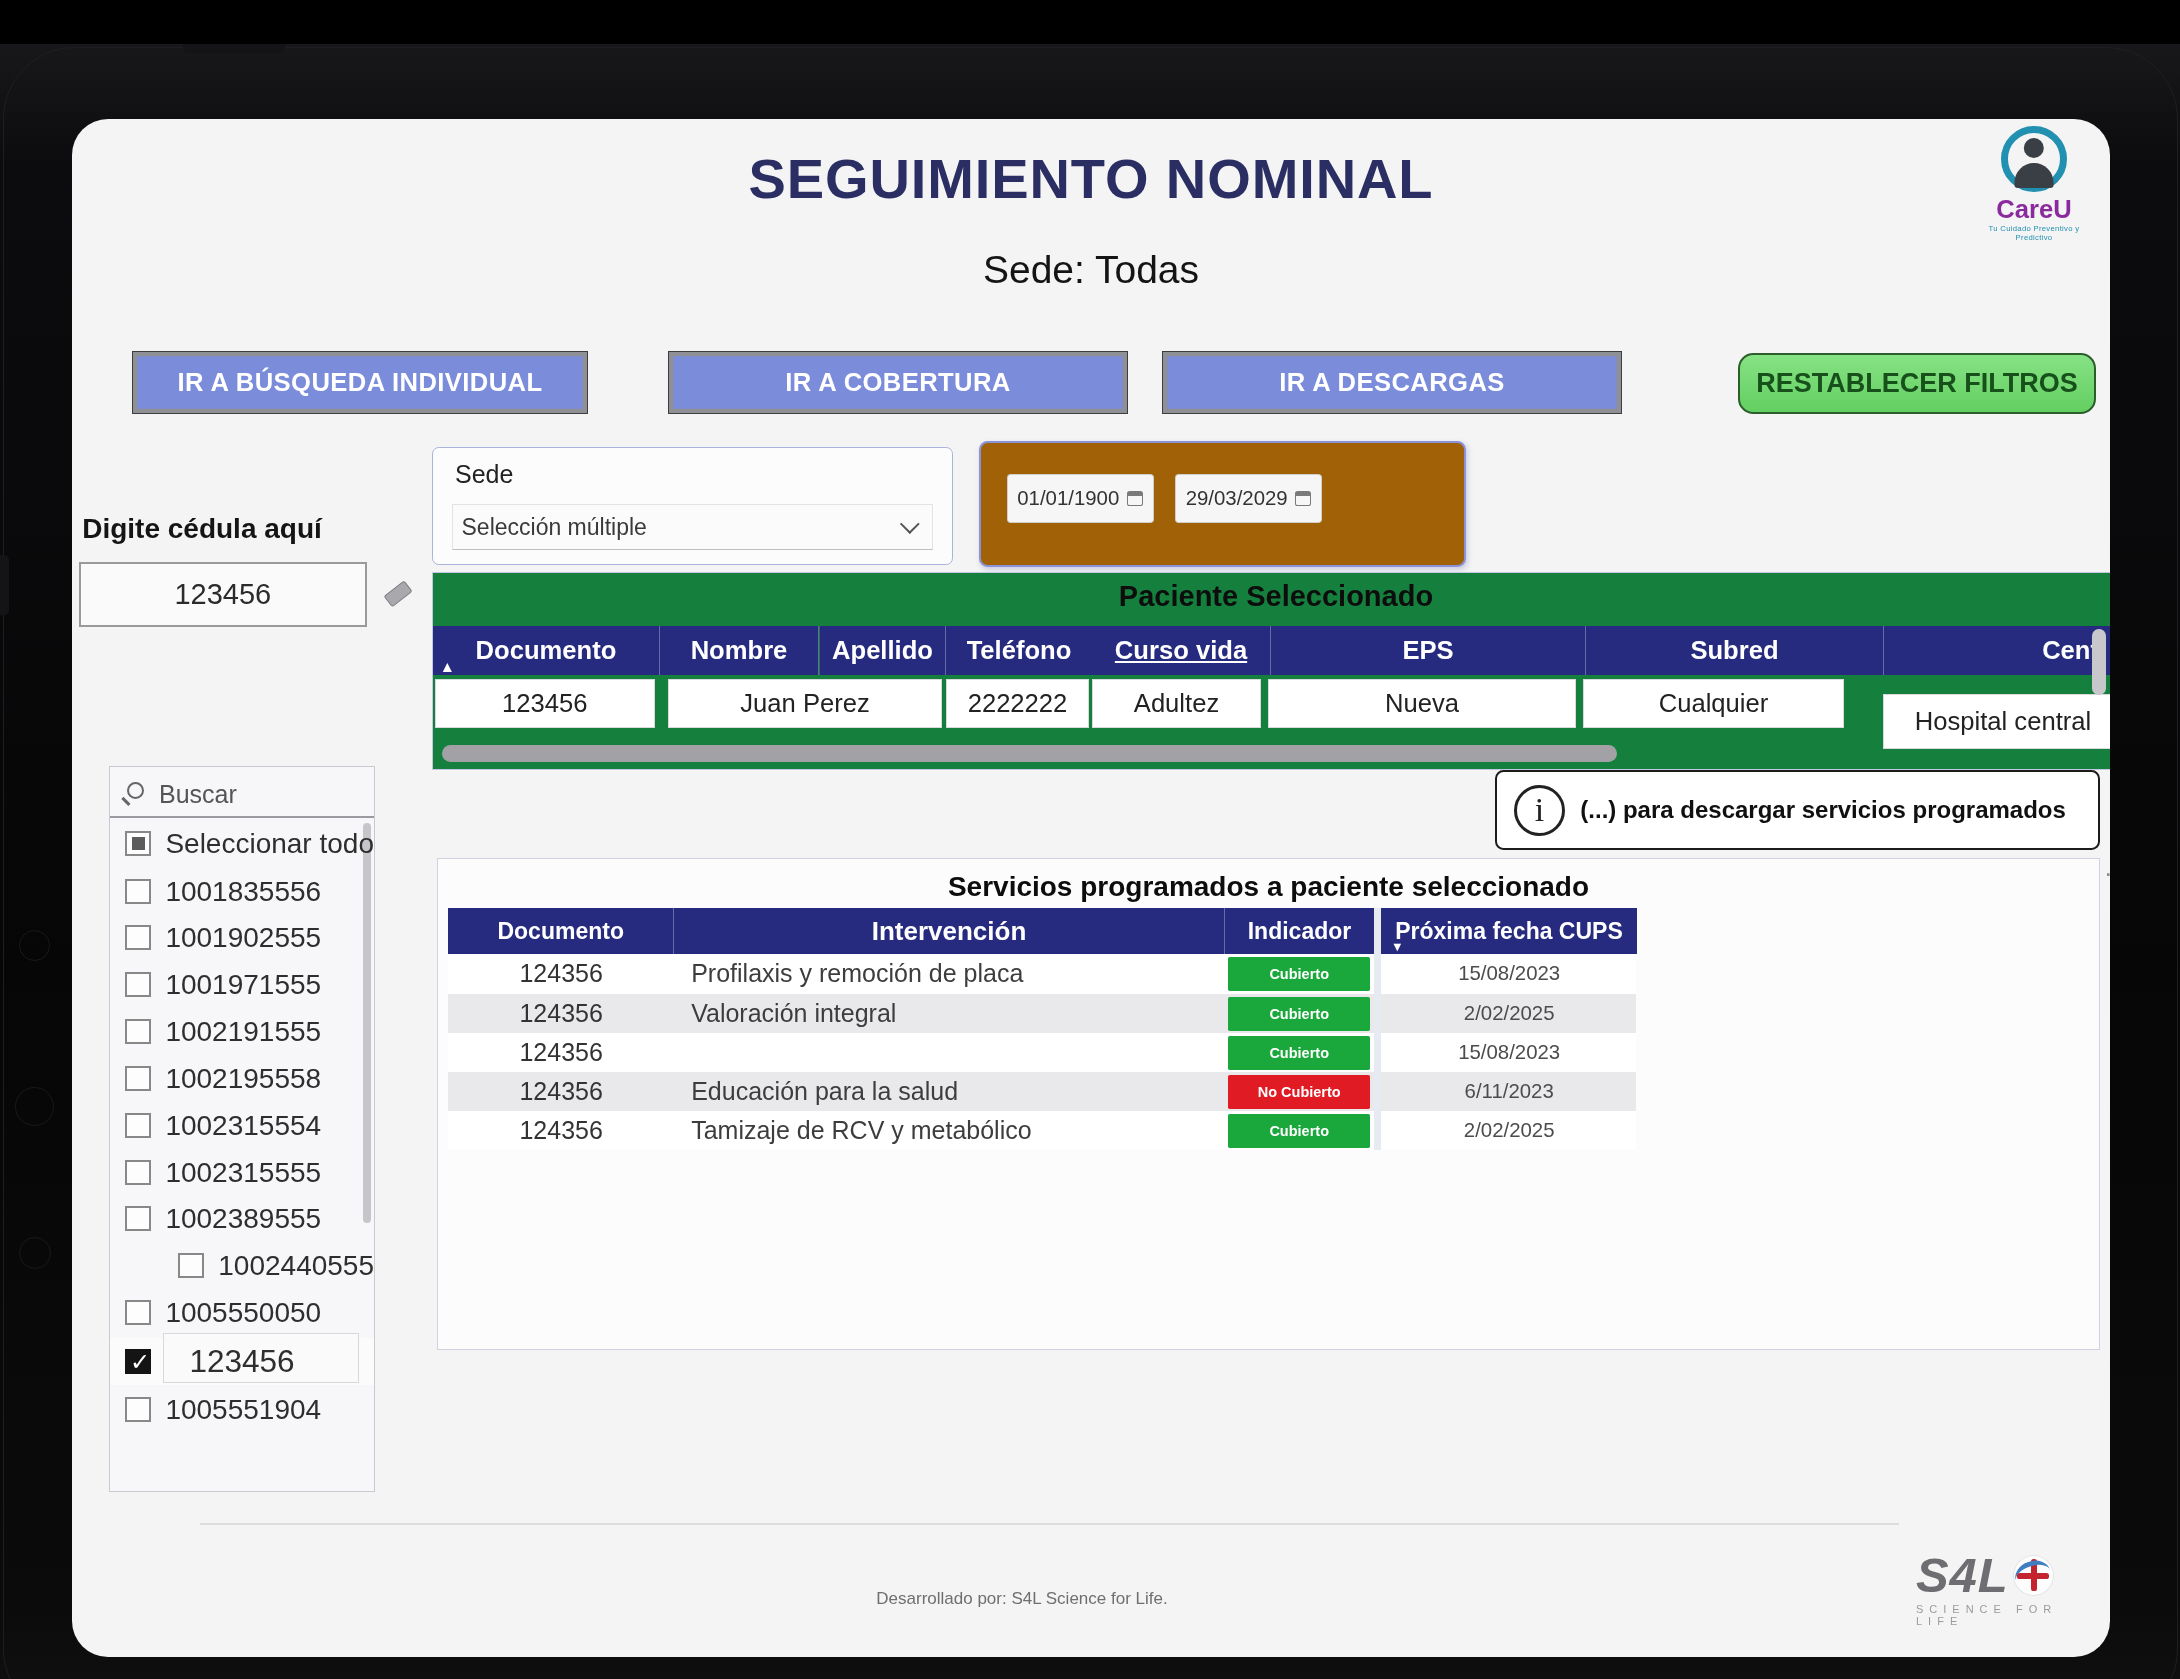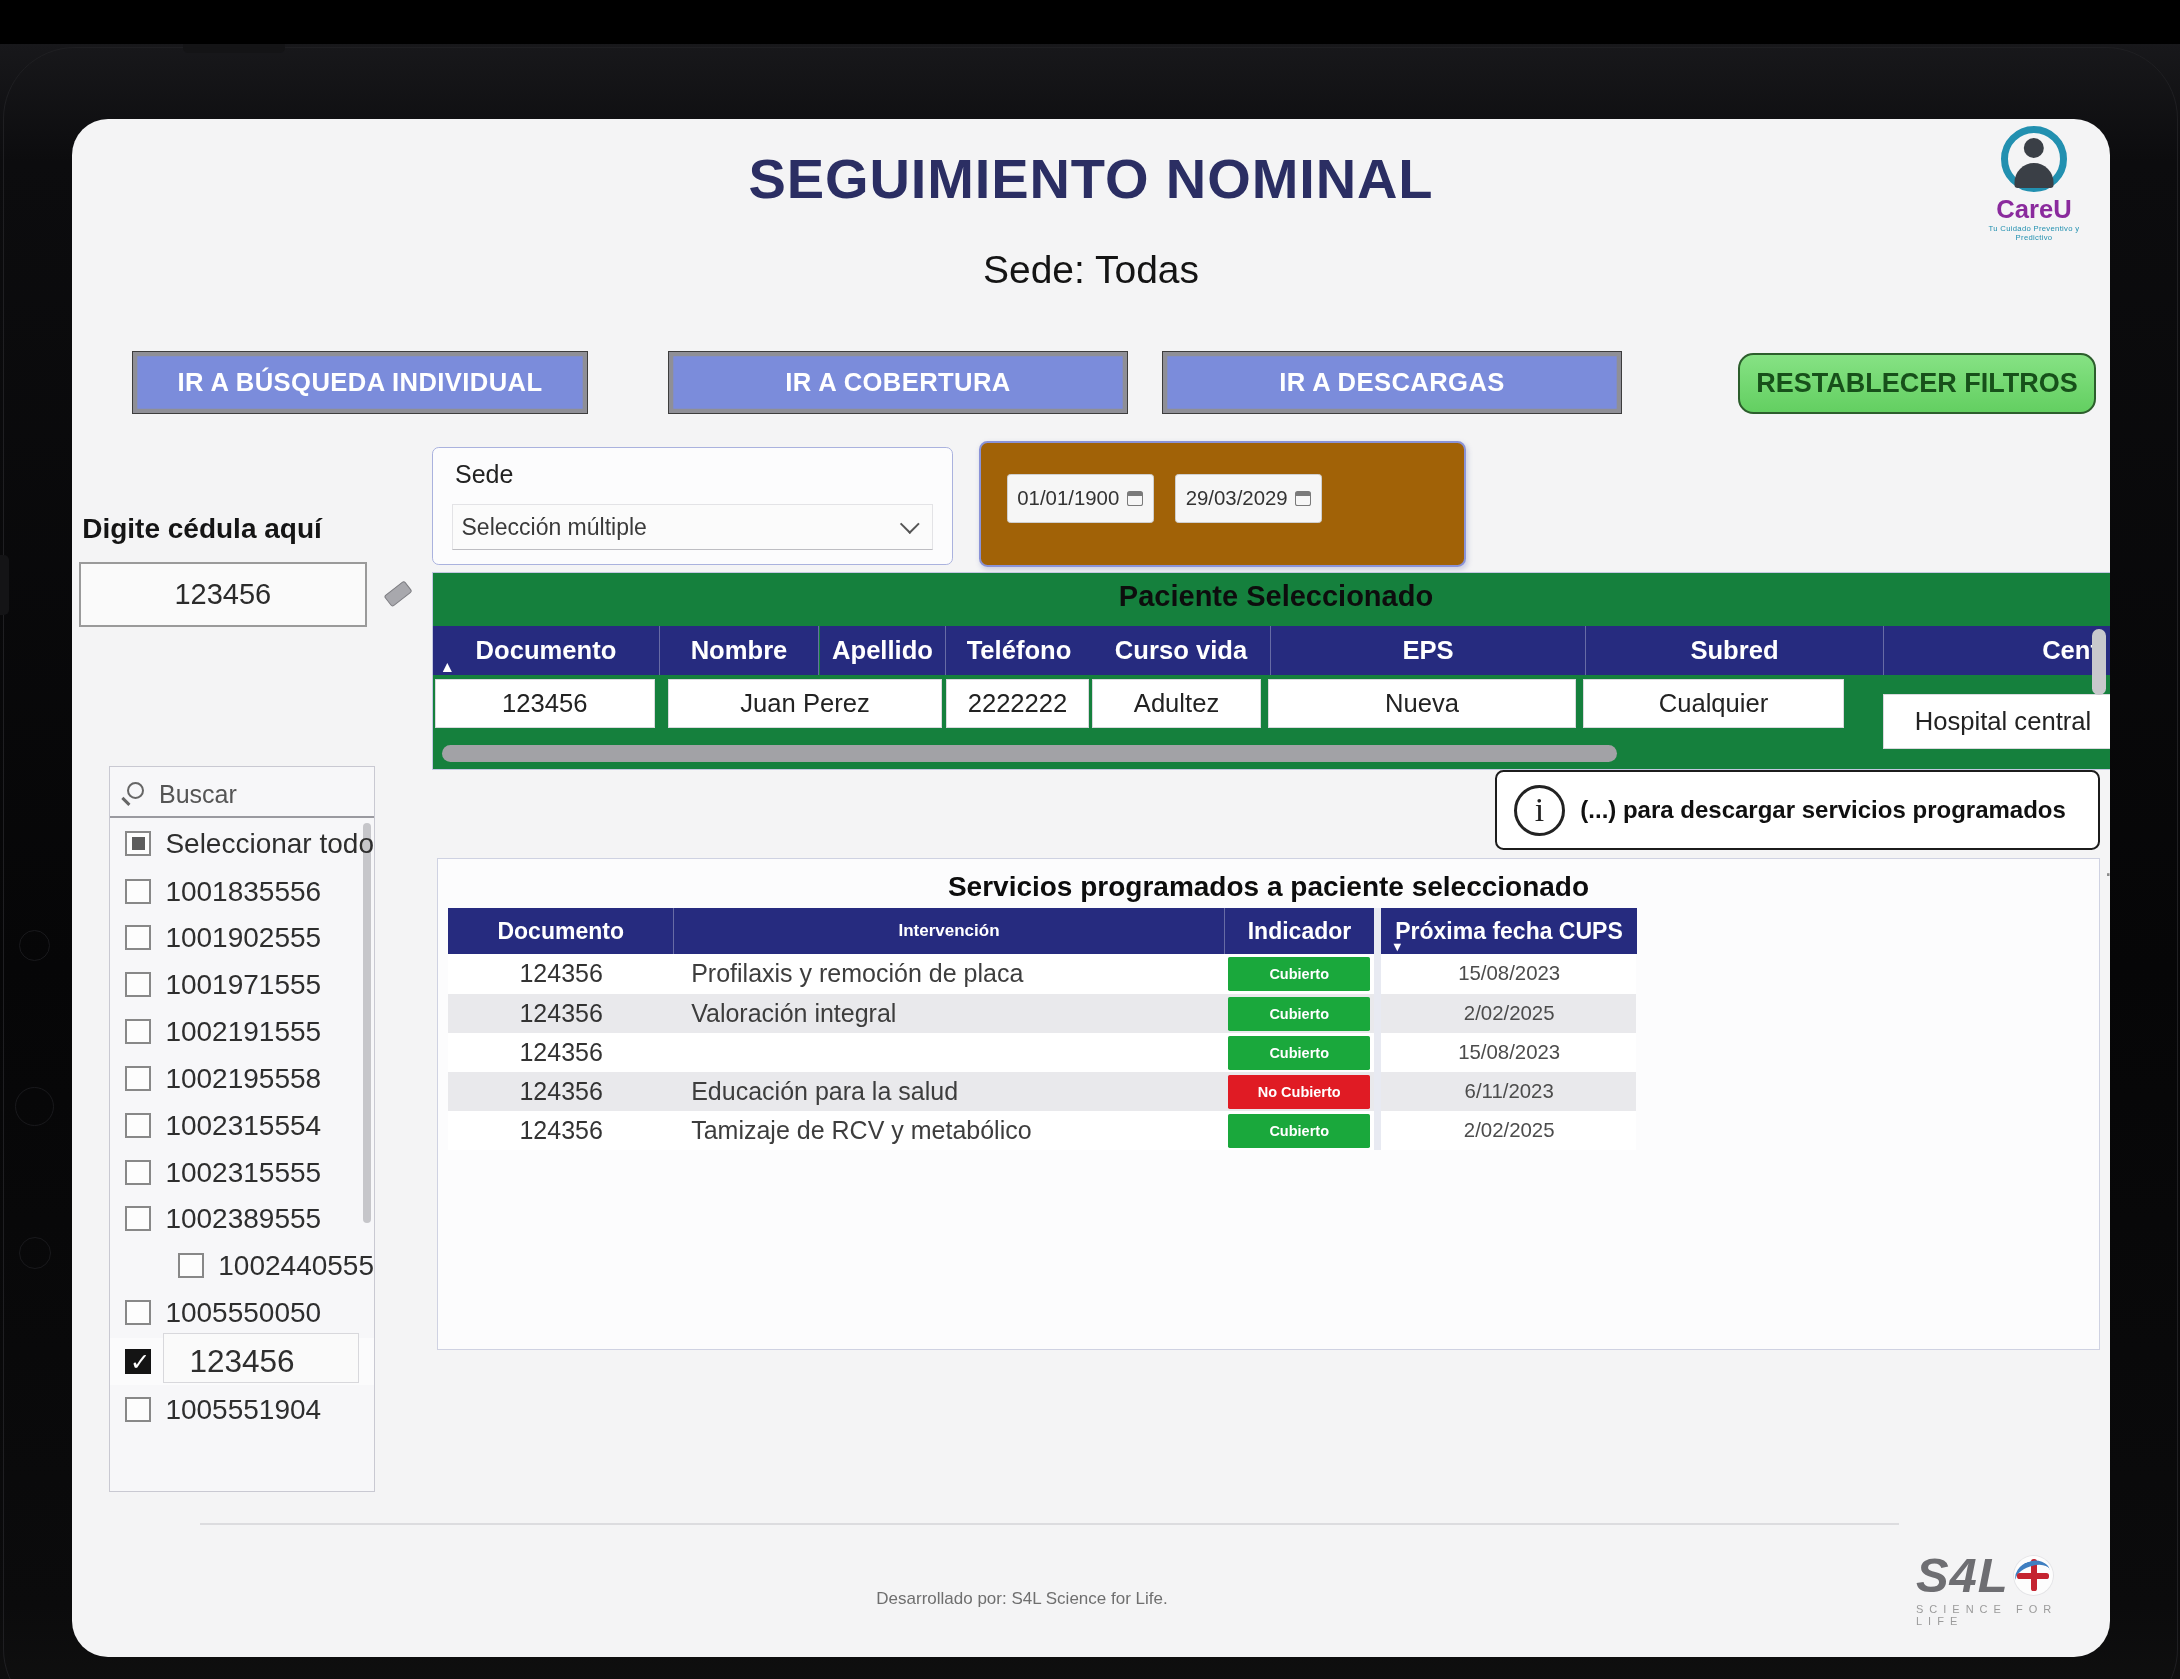--- a/index.html
+++ b/index.html
@@ -171,21 +171,21 @@
     <div class="ced-input" style="left:6.8px;top:443px;width:288px;height:65px;">123456</div>
     <div class="abs eraser" style="left:313px;top:468px;"></div>
 
     <div class="card" style="left:360px;top:453px;width:1688px;height:198px;">
       <div class="tbl-title" style="top:6.8px;font-size:29px;">Paciente Seleccionado</div>
 
       <div class="th" style="left:0;top:53px;width:227px;height:49px;font-size:25.6px;">Documento</div>
       <div class="th" style="left:227px;top:53px;width:159px;height:49px;font-size:25.6px;">Nombre</div>
       <div class="th" style="left:387px;top:53px;width:126px;height:49px;font-size:25.6px;">Apellido</div>
       <div class="th" style="left:513px;top:53px;width:147px;height:49px;font-size:25.6px;">Teléfono</div>
-      <div class="th" style="left:659px;top:53px;width:179px;height:49px;font-size:25.6px;">Curso vida</div>
+      <div class="th" style="left:659px;top:53px;width:179px;height:49px;font-size:25.6px;text-decoration:underline;">Curso vida</div>
       <div class="th" style="left:838px;top:53px;width:315px;height:49px;font-size:25.6px;">EPS</div>
       <div class="th" style="left:1153px;top:53px;width:298px;height:49px;font-size:25.6px;">Subred</div>
       <div class="th" style="left:1451px;top:53px;width:237px;height:49px;font-size:25.6px;justify-content:flex-end;padding-right:22px;border-right:none;">Cent</div>
       <div class="sort" style="left:6.8px;top:85px;font-size:15.3px;">▲</div>
 
       <div class="cell" style="left:1.7px;top:106px;width:220px;height:49px;">123456</div>
       <div class="cell" style="left:235px;top:106px;width:274px;height:49px;">Juan Perez</div>
       <div class="cell" style="left:513px;top:106px;width:143px;height:49px;text-align:center;">2222222</div>
       <div class="cell" style="left:659px;top:106px;width:169px;height:49px;">Adultez</div>
       <div class="cell" style="left:835px;top:106px;width:308px;height:49px;">Nueva</div>
@@ -273,21 +273,21 @@
       </div>
     <div class="tbi i-focus" style="left:1985px;top:744px;"></div>
     <div class="tbi i-dots" style="left:2020px;top:744px;">···</div>
 
     <div class="card" style="left:365px;top:739px;width:1663px;height:492px;border-color:#cfd2e2;background:#fcfcfd;">
       <div class="tbl-title" style="top:12px;font-size:28px;">Servicios programados a paciente seleccionado</div>
 
       <div style="position:absolute;left:10.2px;top:49px;width:1188px;height:242px;background:#fff;"></div>
 
       <div class="th" style="left:10.2px;top:49px;width:226px;height:46px;font-size:23px;">Documento</div>
-      <div class="th" style="left:236px;top:49px;width:551px;height:46px;font-size:17px;">Intervención</div>
+      <div class="th" style="left:236px;top:49px;width:551px;height:46px;font-size:26px;">Intervención</div>
       <div class="th" style="left:787px;top:49px;width:149px;height:46px;font-size:23px;border-right:none;">Indicador</div>
       <div class="th" style="left:943px;top:49px;width:256px;height:46px;font-size:23px;border-right:none;">Próxima fecha CUPS</div>
       <div class="sort" style="left:953px;top:80px;font-size:12.8px;">▼</div>
 
       <div class="srow" style="left:10.2px;top:95px;">
         <div class="s-doc">124356</div>
         <div class="s-int">Profilaxis y remoción de placa</div>
         <div class="badge ok">Cubierto</div>
         <div class="s-date">15/08/2023</div>
       </div>

